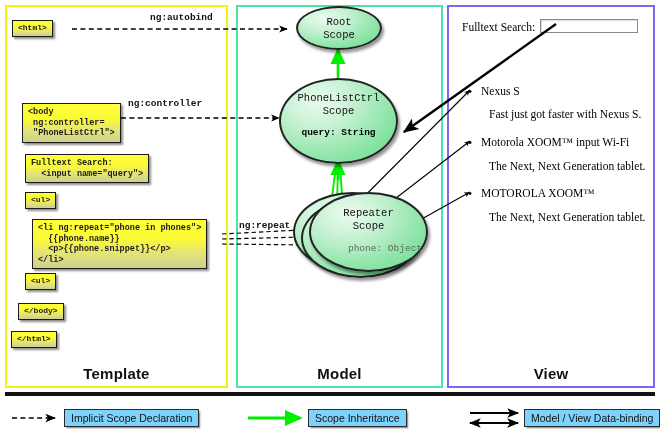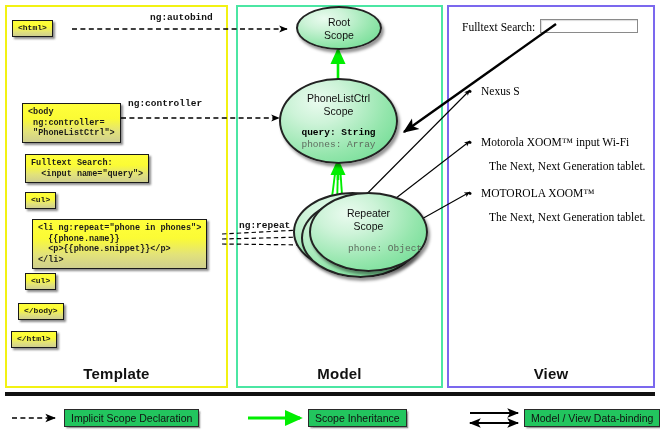--- a/index.html
+++ b/index.html
@@ -38,21 +38,21 @@
   .ybox.small{font-size:8px;padding:2px 5px;}
 
   
   .scope{
     position:absolute;box-sizing:border-box;
     border:2px solid #222;border-radius:50%;
     background:radial-gradient(ellipse at 32% 26%,#eafbef 0%,#cdf3d8 26%,#95e6ad 62%,#63d98b 100%);
     box-shadow:2px 3px 3px rgba(0,0,0,.42);
     text-align:center;color:#111;
   }
-  .scope .ttl{font-size:10.5px;line-height:12.5px;font-family:Liberation Sans, sans-serif;}
+  .scope .ttl{font-size:10.5px;line-height:12.5px;font-family:Liberation Mono, monospace;}
   .scope .fld{font-family:"Liberation Mono","DejaVu Sans Mono",monospace;font-size:9.5px;line-height:11.5px;}
   .scope .fld.b{font-weight:bold;color:#000;}
   .scope .fld.g{color:#5e6b5e;}
 
   
   .elabel{
     position:absolute;
     font-family:"Liberation Mono","DejaVu Sans Mono",monospace;
     font-size:9.5px;color:#111;white-space:nowrap;font-weight:bold;
   }
@@ -67,21 +67,21 @@
     box-shadow:inset 1px 1px 1px rgba(0,0,0,.14);
   }
   .v-item{position:absolute;left:32px;font-size:11.5px;white-space:nowrap;}
   .v-item .bullet{position:absolute;left:-13px;top:1px;font-size:12px;line-height:12px;}
   .v-snip{position:absolute;left:40px;font-size:11.5px;white-space:nowrap;}
 
   
   #divider{position:absolute;left:5px;top:392px;width:650px;height:4px;background:#111;}
   .lgbox{
     position:absolute;box-sizing:border-box;
-    border:1px solid #2a2a2a;background:#22c55e;
+    border:1px solid #2a2a2a;background:#7dd3fc;
     font-size:10.5px;color:#111;padding:2px 6px;white-space:nowrap;
     box-shadow:1.5px 1.5px 1.5px rgba(0,0,0,.4);
     font-family:"Liberation Sans",sans-serif;
   }
   svg.ov{position:absolute;left:0;top:0;width:660px;height:435px;pointer-events:none;}
 </style>
 </head>
 <body>
 
 <div id="stage">
@@ -93,20 +93,21 @@
     <div class="panel-label">Model</div>
   </div>
   <div class="panel" id="panel-view">
     <div id="view-inner">
       <div class="v-searchrow">
         <span>Fulltext Search:</span><span class="v-input"></span>
       </div>
 
       <div class="v-item" style="top:78px">
         <span class="bullet">•</span><span>Nexus S</span></div>
+      <div class="v-snip" style="top:101px">Fast just got faster with Nexus S.</div>
 
       <div class="v-item" style="top:129px">
         <span class="bullet">•</span><span>Motorola XOOM™  input Wi-Fi</span></div>
       <div class="v-snip" style="top:153px">The Next, Next Generation tablet.</div>
 
       <div class="v-item" style="top:180px">
         <span class="bullet">•</span><span>MOTOROLA XOOM™</span></div>
       <div class="v-snip" style="top:204px">The Next, Next Generation tablet.</div>
     </div>
     <div class="panel-label">View</div>
@@ -180,21 +181,20 @@
       <span>Scope</span>
     </div>
   </div>
 
   <div class="scope" style="left:279px;top:78px;width:119px;height:86px;">
     <div class="ttl" style="margin-top:12px;">
       <span>PhoneListCtrl</span><br>
       <span>Scope</span>
     </div>
     <div class="fld b" style="margin-top:10px;">query: String</div>
-    <div class="fld g">phones: Array</div>
   </div>
 
   <div class="scope" style="left:293px;top:192px;width:119px;height:80px;"></div>
   <div class="scope" style="left:301px;top:198px;width:119px;height:80px;"></div>
   <div class="scope" style="left:309px;top:192px;width:119px;height:80px;">
     <div class="ttl" style="margin-top:13px;">
       <span>Repeater</span><br>
       <span>Scope</span>
     </div>
     <div class="fld g" style="margin-top:11px;margin-left:33px;">phone: Object</div>

